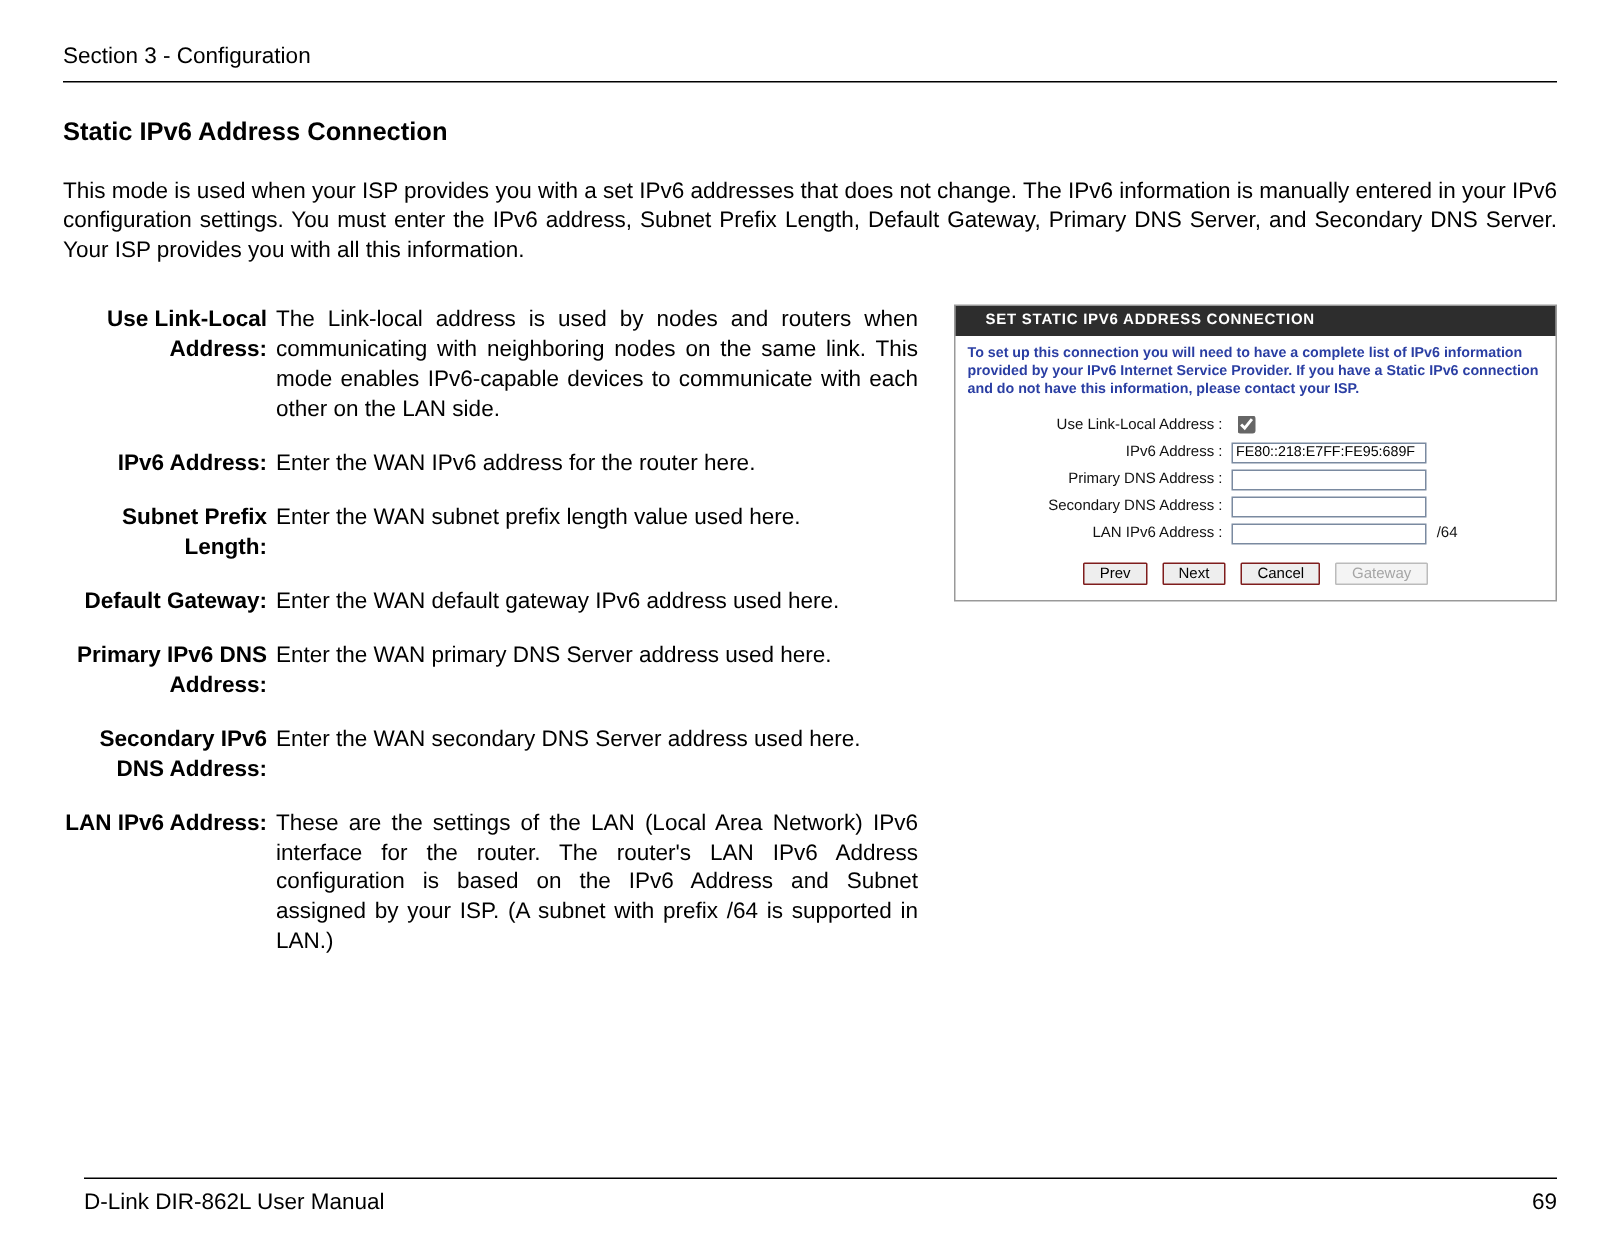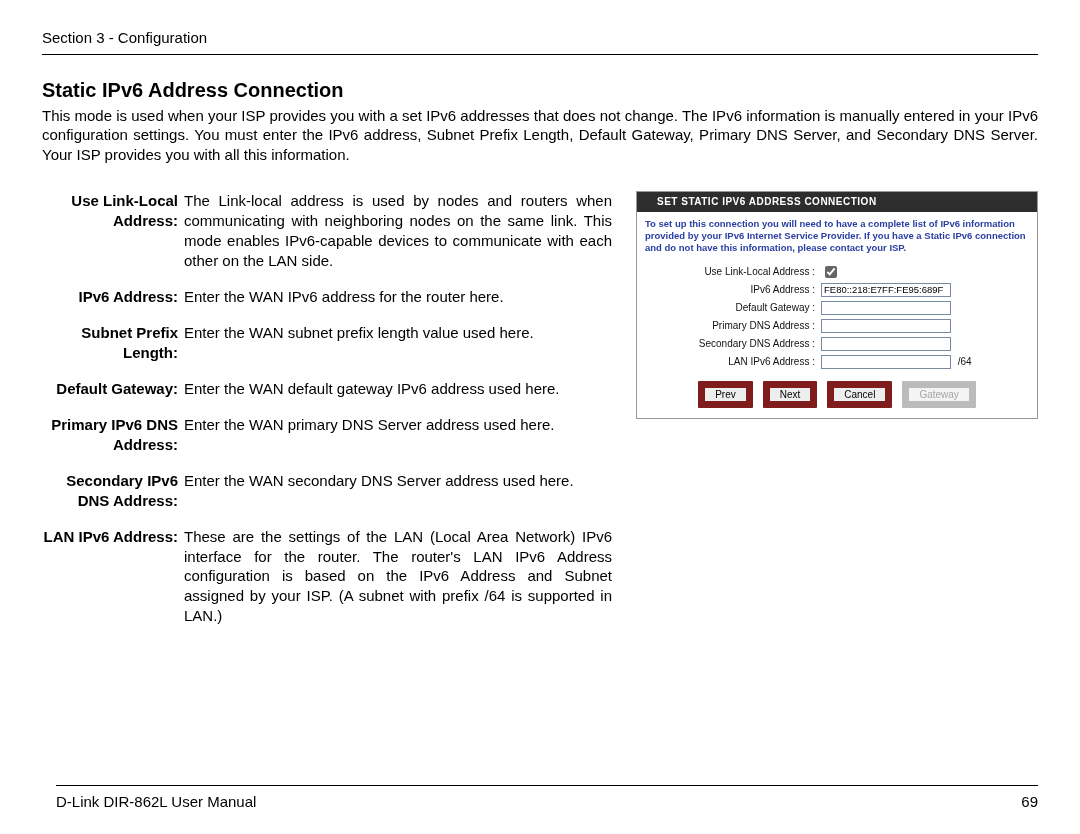--- a/index.html
+++ b/index.html
@@ -24,22 +24,22 @@
     border: none;
     border-top: 1px solid #000;
     margin: 6px 0 22px 0;
   }
   .section-header {
     font-size: 15px;
     margin-bottom: 2px;
   }
   .title {
     font-weight: bold;
-    font-size: 20px;
-    margin-bottom: 2px;
+    font-size: 17px;
+    margin-bottom: 18px;
   }
   .intro {
     text-align: justify;
     margin-bottom: 26px;
   }
   .body-row {
     display: flex;
     gap: 24px;
     align-items: flex-start;
   }
@@ -123,21 +123,21 @@
   .shot-buttons {
     display: flex;
     justify-content: center;
     gap: 10px;
     padding: 8px 0 10px 0;
   }
   .shot-buttons button {
     font-family: Verdana, Arial, sans-serif;
     font-size: 10px;
     padding: 1px 10px;
-    border: 7px solid #7f1d1d;
+    border: 1px solid #7f1d1d;
     background: #eee;
     border-radius: 1px;
   }
   .shot-buttons button.disabled {
     color: #a5a5a5;
     border-color: #bbb;
     background: #f4f4f4;
   }
 
   .footer {
@@ -206,24 +206,20 @@
       <div class="shot-title">SET STATIC IPV6 ADDRESS CONNECTION</div>
       <div class="shot-note">To set up this connection you will need to have a complete list of IPv6 information provided by your IPv6 Internet Service Provider. If you have a Static IPv6 connection and do not have this information, please contact your ISP.</div>
       <div class="shot-form">
         <div class="frow">
           <div class="flabel">Use Link-Local Address :</div>
           <div class="fval"><input type="checkbox" checked="" style=""></div>
         </div>
         <div class="frow">
           <div class="flabel">IPv6 Address :</div>
           <div class="fval"><input type="text" value="FE80::218:E7FF:FE95:689F" style=""></div>
-        </div>
-        <div class="frow">
-          <div class="flabel">Default Gateway :</div>
-          <div class="fval"><input type="text" value="" style=""></div>
         </div>
         <div class="frow">
           <div class="flabel">Primary DNS Address :</div>
           <div class="fval"><input type="text" value="" style=""></div>
         </div>
         <div class="frow">
           <div class="flabel">Secondary DNS Address :</div>
           <div class="fval"><input type="text" value="" style=""></div>
         </div>
         <div class="frow">

